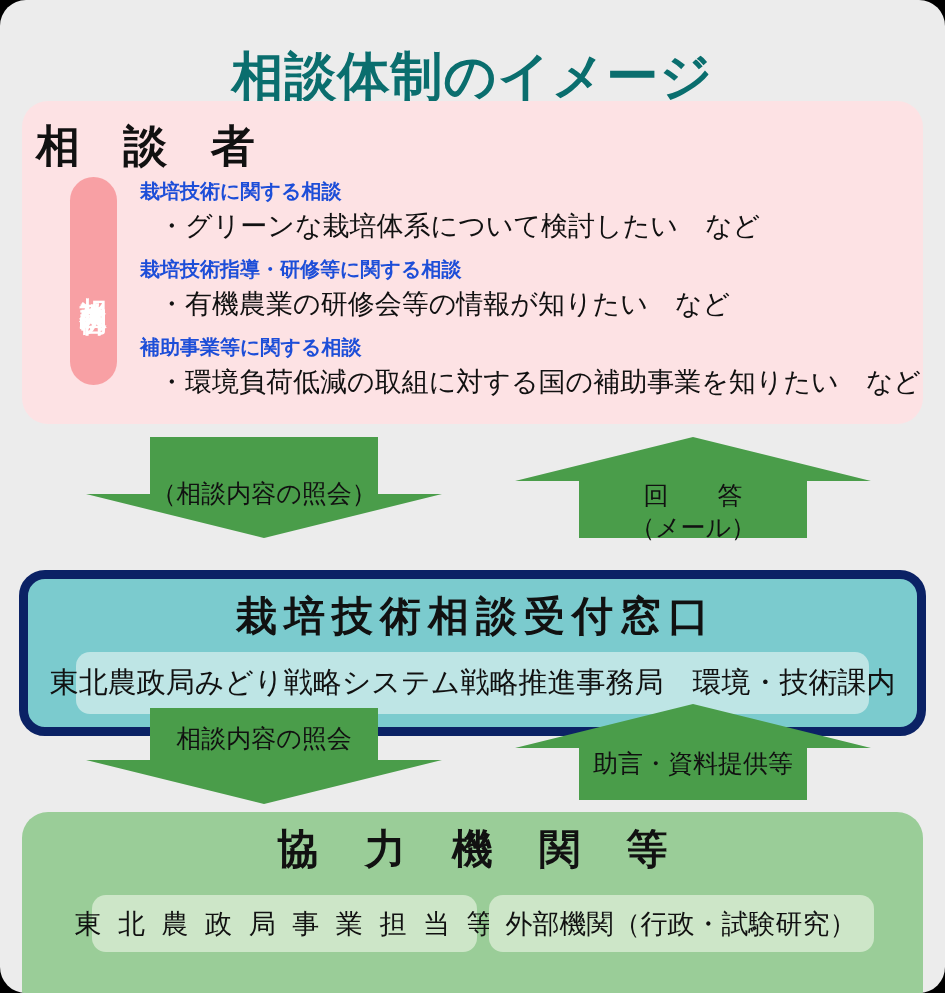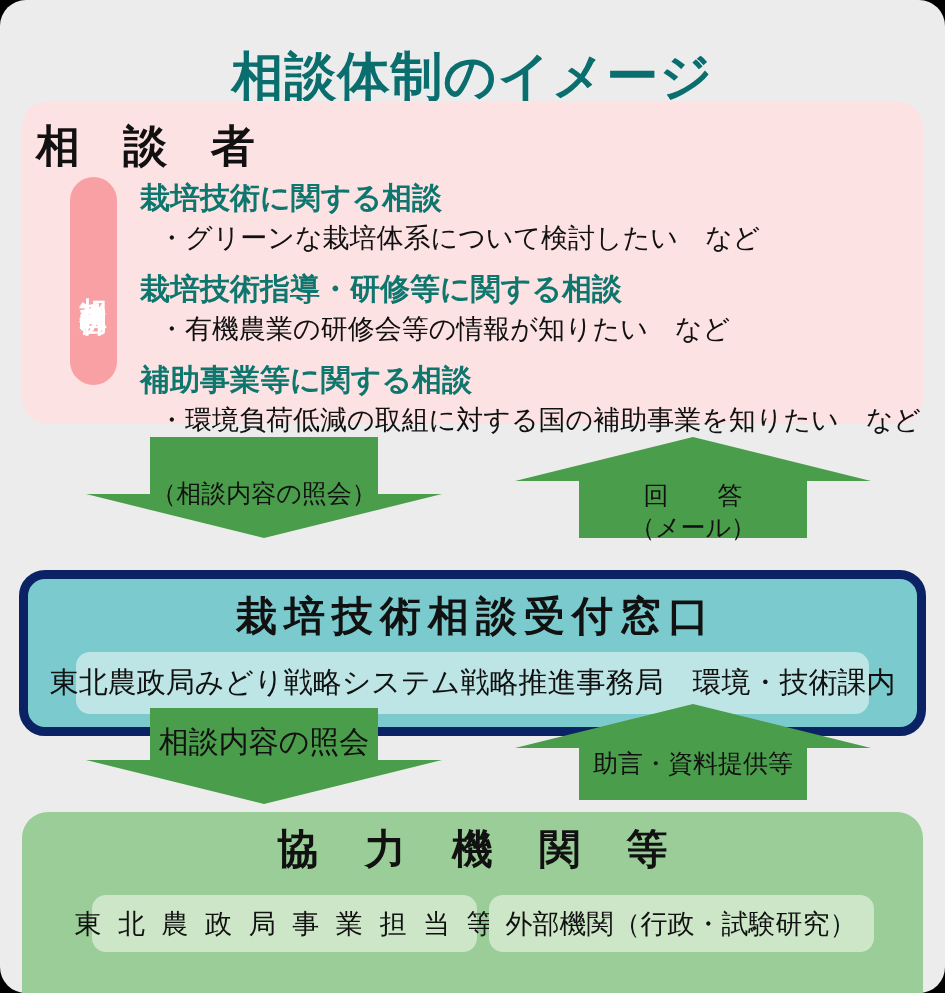--- a/index.html
+++ b/index.html
@@ -91,23 +91,23 @@
   }
   #consult-list {
     position: absolute;
     left: 118px;
     top: 78px;
     width: 770px;
   }
   .consult-item { margin-bottom: 13px; }
   .consult-item:last-child { margin-bottom: 0; }
   .ci-head {
-    font-size: 30px;
-    font-weight: bold;
-    color: #0f766e;
+    font-size: 20px;
+    font-weight: bold;
+    color: #1d4ed8;
     line-height: 1.28;
     letter-spacing: 0px;
     white-space: nowrap;
   }
   .ci-body {
     font-size: 27px;
     color: #111111;
     line-height: 1.35;
     padding-left: 18px;
     margin-top: 3px;
@@ -132,21 +132,21 @@
 
   #arrow-consult { left: 86px; top: 437px; width: 356px; height: 101px; }
   #arrow-consult .arrow-label { top: 10px; font-size: 25px; }
   #arrow-consult .al-1 { letter-spacing: 12px; text-indent: 12px; }
 
   #arrow-reply { left: 515px; top: 437px; width: 356px; height: 101px; }
   #arrow-reply .arrow-label { top: 44px; font-size: 25px; }
   #arrow-reply .al-1 { letter-spacing: 12px; text-indent: 12px; }
 
   #arrow-inquiry { left: 86px; top: 708px; width: 356px; height: 96px; }
-  #arrow-inquiry .arrow-label { top: 16px; font-size: 30px; }
+  #arrow-inquiry .arrow-label { top: 16px; font-size: 25px; }
 
   #arrow-advice { left: 515px; top: 704px; width: 356px; height: 96px; }
   #arrow-advice .arrow-label { top: 45px; font-size: 25px; }
 
   
   #desk-box {
     left: 19px;
     top: 538px;
     width: 907px;
     height: 166px;

